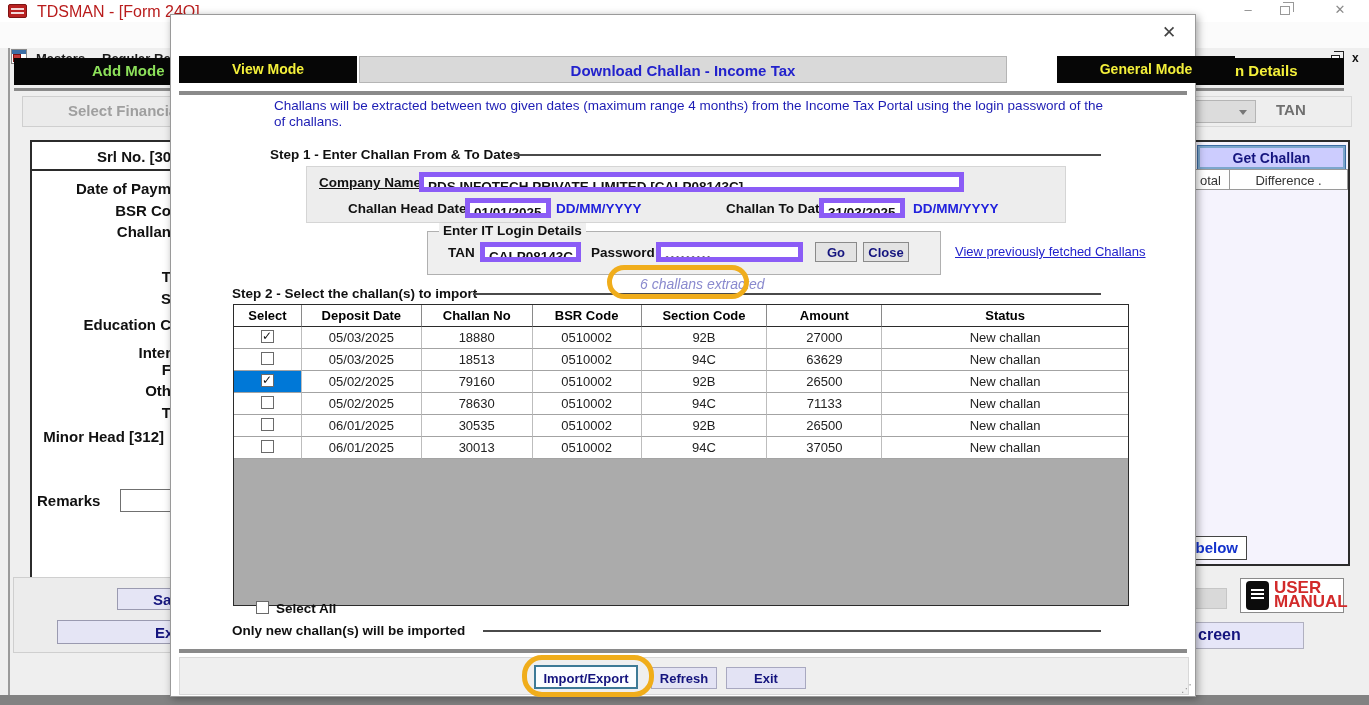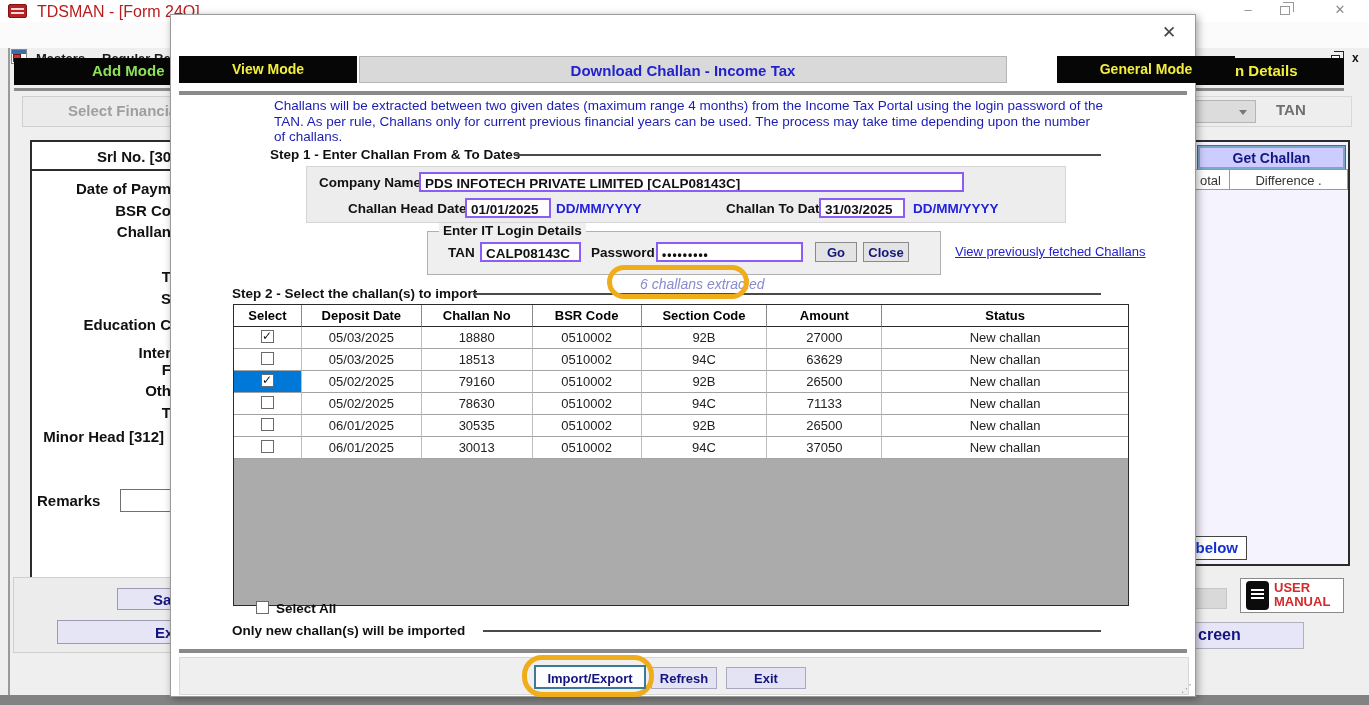--- a/index.html
+++ b/index.html
@@ -68,21 +68,21 @@
 
   .right-panel { left:1150px; top:140px; width:200px; height:426px; background:#f5f3fd; border:2px solid #2b2b2b; }
   .get-challan { left:1198px; top:146px; width:147px; height:23px; background:#ccccfe; border:2px solid #7ca6cc; outline:1px solid #3c6ea5; font-size:14px; font-weight:bold; color:#14147e; text-align:center; padding-top:2px; }
   .rg-head-1 { left:1152px; top:169px; width:78px; height:21px; background:#fff; border:1px solid #9a9a9a; font-size:13px; color:#333; text-align:right; padding:3px 8px 0 0; }
   .rg-head-2 { left:1230px; top:169px; width:118px; height:21px; background:#fff; border:1px solid #9a9a9a; border-left:none; font-size:13px; color:#333; text-align:center; padding-top:3px; }
   .below-box { left:1100px; top:536px; width:147px; height:24px; background:#fff; border:1px solid #444; font-size:15px; font-weight:bold; color:#1433cc; text-align:right; padding:2px 8px 0 0; }
   .gray-stub { left:1120px; top:588px; width:107px; height:21px; background:#d9d9d9; border:1px solid #c6c6c6; }
   .user-manual { left:1240px; top:578px; width:104px; height:35px; background:#fff; border:1px solid #8a8a8a; }
   .book-icon { position:absolute; left:5px; top:2px; width:23px; height:29px; background:#0c0c0c; border-radius:4px; }
   .book-icon::after { content:""; position:absolute; left:5px; top:8px; width:13px; height:2px; background:#fff; box-shadow:0 4px 0 #fff, 0 8px 0 #fff; }
-  .um-text { position:absolute; left:33px; top:2px; font-size:13px; font-weight:bold; color:#d22a2a; line-height:14px; }
+  .um-text { position:absolute; left:33px; top:2px; font-size:17px; font-weight:bold; color:#d22a2a; line-height:14px; }
   .screen-btn { left:1060px; top:622px; width:244px; height:27px; background:#e6e6f8; border:1px solid #b0b0c0; }
   .screen-btn span { position:absolute; left:137px; top:3px; font-size:16px; font-weight:bold; color:#14147e; }
 
   
   .modal { left:170px; top:14px; width:1026px; height:683px; background:#ffffff; border:1px solid #9a9a9a; box-shadow:2px 2px 8px rgba(0,0,0,.35); z-index:10; }
   .m { position:absolute; }
   .m-close { right:14px; top:7px; font-size:17px; color:#444; width:24px; text-align:center; cursor:default; }
   .m-tab { top:41px; height:27px; text-align:center; font-weight:bold; padding-top:5px; }
   .m-tab-dark { background:#060606; color:#f3ef3a; font-size:14px; }
   .m-tab-view { left:8px; width:178px; }
@@ -96,22 +96,22 @@
   .m-step1-head { left:99px; top:132px; }
   .sep-line { height:2px; background:#4a4a4a; }
   .m-step1-line { left:343px; top:139px; width:587px; }
   .m-step2-head { left:61px; top:271px; }
   .m-step2-line { left:302px; top:278px; width:628px; }
   .m-note { left:61px; top:608px; }
   .m-note-line { left:312px; top:615px; width:618px; }
 
   .m-step1-panel { left:135px; top:151px; width:760px; height:57px; background:#ededed; border:1px solid #d5d5d5; }
   .f13b { font-size:13.5px; font-weight:bold; color:#111; }
-  .m-inp { background:#fff; border:2px solid #8b5cf6; font-size:13.5px; font-weight:bold; color:#111; padding:2px 0 0 4px; overflow:hidden; white-space:nowrap; }
-  .lbl-company { left:148px; top:160px; }
+  .m-inp { background:#fff; border:5px solid #8b5cf6; font-size:13.5px; font-weight:bold; color:#111; padding:2px 0 0 4px; overflow:hidden; white-space:nowrap; }
+  .lbl-company { left:148px; top:160px;text-decoration:underline; }
   .inp-company { left:248px; top:157px; width:545px; height:20px; }
   .lbl-from { left:177px; top:186px; }
   .inp-from { left:294px; top:183px; width:86px; height:20px; }
   .fmt-blue { font-size:13.5px; font-weight:bold; color:#2222dd; }
   .fmt1 { left:385px; top:186px; }
   .lbl-to { left:555px; top:186px; }
   .inp-to { left:648px; top:183px; width:86px; height:20px; }
   .fmt2 { left:742px; top:186px; }
 
   .m-login-group { left:256px; top:216px; width:514px; height:44px; background:#efefef; border:1px solid #b0b0b0; }
@@ -135,21 +135,21 @@
   .thead > div { border-right:1px solid #8a8a8a; border-bottom:1px solid #2b2b2b; font-weight:bold; color:#000; }
   .c0{width:68px;} .c1{width:120px;} .c2{width:111px;} .c3{width:109px;} .c4{width:126px;} .c5{width:115px;} .c6{width:246px; border-right:none !important;}
   .focus-cell { background:#0078d7; }
   .cb { display:inline-block; width:13px; height:13px; background:#fff; border:1px solid #6a6a6a; position:relative; vertical-align:top; }
   .cb.checked::after { content:"✓"; position:absolute; left:0px; top:-2px; font-size:12px; font-weight:bold; color:#111; }
   .m-selectall-cb { left:85px; top:586px; }
   .m-selectall-lbl { left:105px; top:586px; font-size:13.5px; font-weight:600; color:#111; }
 
   .m-bottom-panel { left:8px; top:642px; width:1010px; height:38px; background:#efefef; border:1px solid #d8d8d8; }
   .m-btn { font-size:13px; font-weight:bold; color:#14147e; text-align:center; }
-  .btn-import { left:363px; top:650px; width:112px; height:24px; background:#fbfdff; border:2px solid #3d7a96; padding-top:4px; z-index:21; }
+  .btn-import { left:363px; top:650px; width:104px; height:24px; background:#fbfdff; border:2px solid #3d7a96; padding-top:4px; z-index:21; }
   .btn-refresh { left:480px; top:652px; width:66px; height:22px; background:#e3e3f4; border:1px solid #a8a8c0; padding-top:3px; }
   .btn-exit { left:555px; top:652px; width:80px; height:22px; background:#e3e3f4; border:1px solid #a8a8c0; padding-top:3px; }
   .m-grip { right:3px; bottom:1px; font-size:11px; color:#9a9a9a; }
 </style>
 </head>
 <body>
 
 <div class="abs titlebar">
   <div class="abs app-icon"></div>
   <div class="abs app-title">TDSMAN - [Form 24Q]</div>
@@ -232,21 +232,20 @@
 <div class="abs modal">
   <div class="m m-close">✕</div>
 
   <div class="m m-tab m-tab-dark m-tab-view">View Mode</div>
   <div class="m m-tab-title">Download Challan - Income Tax</div>
   <div class="m m-tab m-tab-dark m-tab-general">General Mode</div>
   <div class="m m-divider m-div1"></div>
 
   <div class="m m-instructions">
     <div>Challans will be extracted between two given dates (maximum range 4 months) from the Income Tax Portal using the login password of the</div>
-    <div>TAN. As per rule, Challans only for current  previous financial years can be used. The process may take time depending upon the number</div>
     <div>of challans.</div>
   </div>
 
   <div class="m step-head m-step1-head">Step 1 - Enter Challan From &amp; To Dates</div>
   <div class="m sep-line m-step1-line"></div>
 
   <div class="m m-step1-panel"></div>
   <div class="m f13b lbl-company">Company Name</div>
   <div class="m m-inp inp-company">PDS INFOTECH PRIVATE LIMITED [CALP08143C]</div>
   <div class="m f13b lbl-from">Challan Head Date</div>

